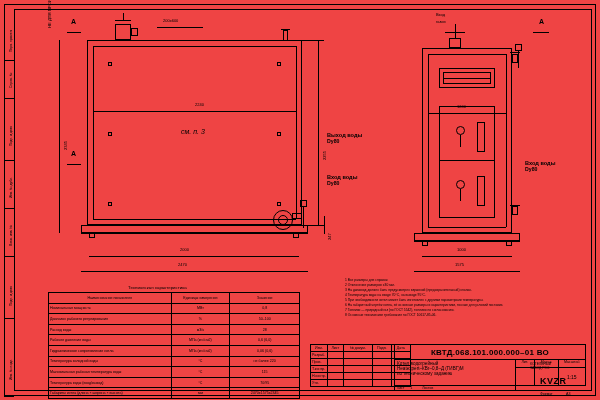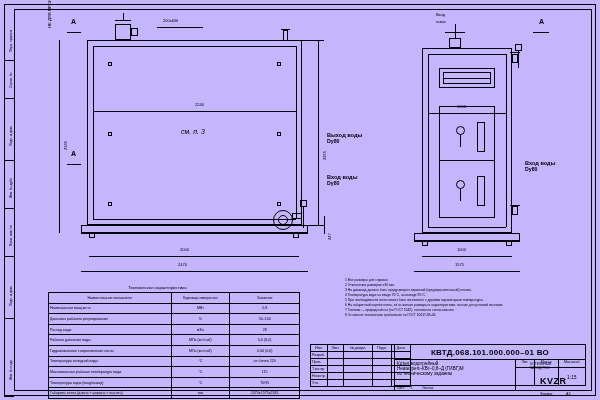--- a/index.html
+++ b/index.html
@@ -1,17 +1,17 @@
 <!DOCTYPE html>
 <html><head>
 <meta charset="utf-8">
 <style>
   html,body{margin:0;padding:0;background:#ffffff;}
   body{width:600px;height:400px;font-family:"Liberation Sans",sans-serif;color:#000;}
-  #sheet{position:relative;width:600px;height:400px;overflow:hidden;background:#c4b5fd;}
+  #sheet{position:relative;width:600px;height:400px;overflow:hidden;background:#ef4444;}
   .frame-outer{position:absolute;left:4px;top:4px;width:592px;height:392px;border:1px solid #000;box-sizing:border-box;}
   .frame-inner{position:absolute;left:14px;top:9px;width:578px;height:382px;border:1px solid #000;box-sizing:border-box;}
   .tiny{font-size:3.4px;line-height:1.1;}
   .tiny5{font-size:4.2px;line-height:1.15;}
   .rot{transform-origin:0 0;transform:rotate(-90deg);white-space:nowrap;}
   .lbl{position:absolute;white-space:nowrap;}
   
   .leftcol{position:absolute;left:4px;top:4px;width:10px;height:392px;}
   .leftcol .seg{position:absolute;left:0;width:10px;border-bottom:1px solid #000;}
   

